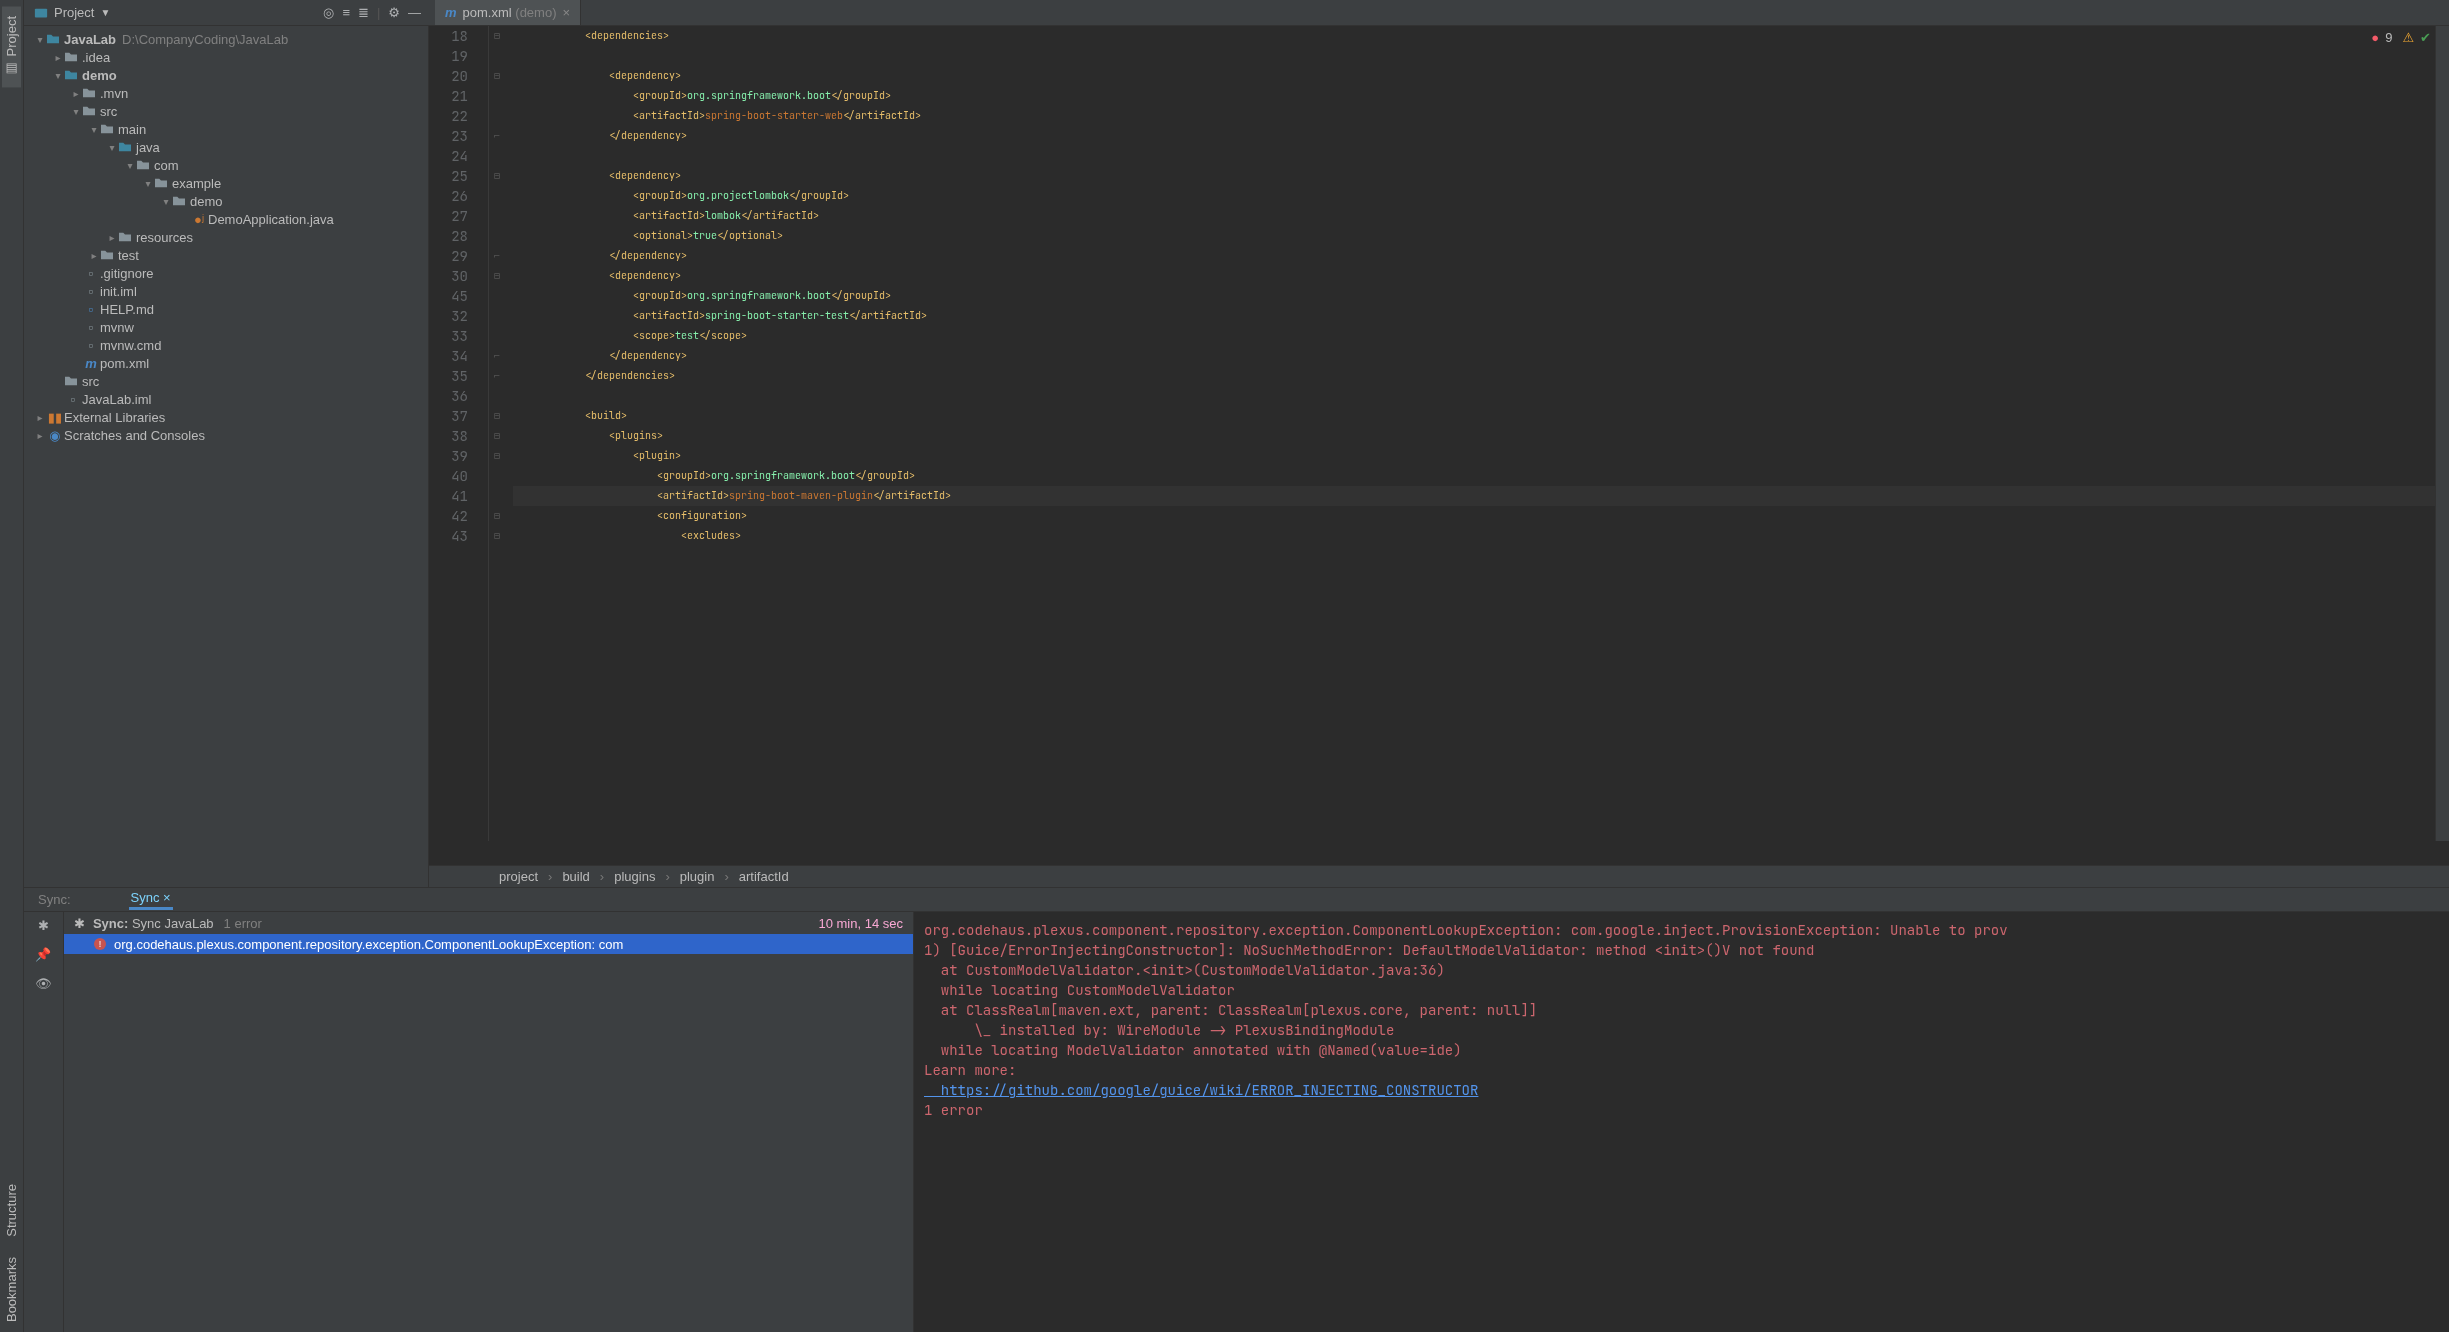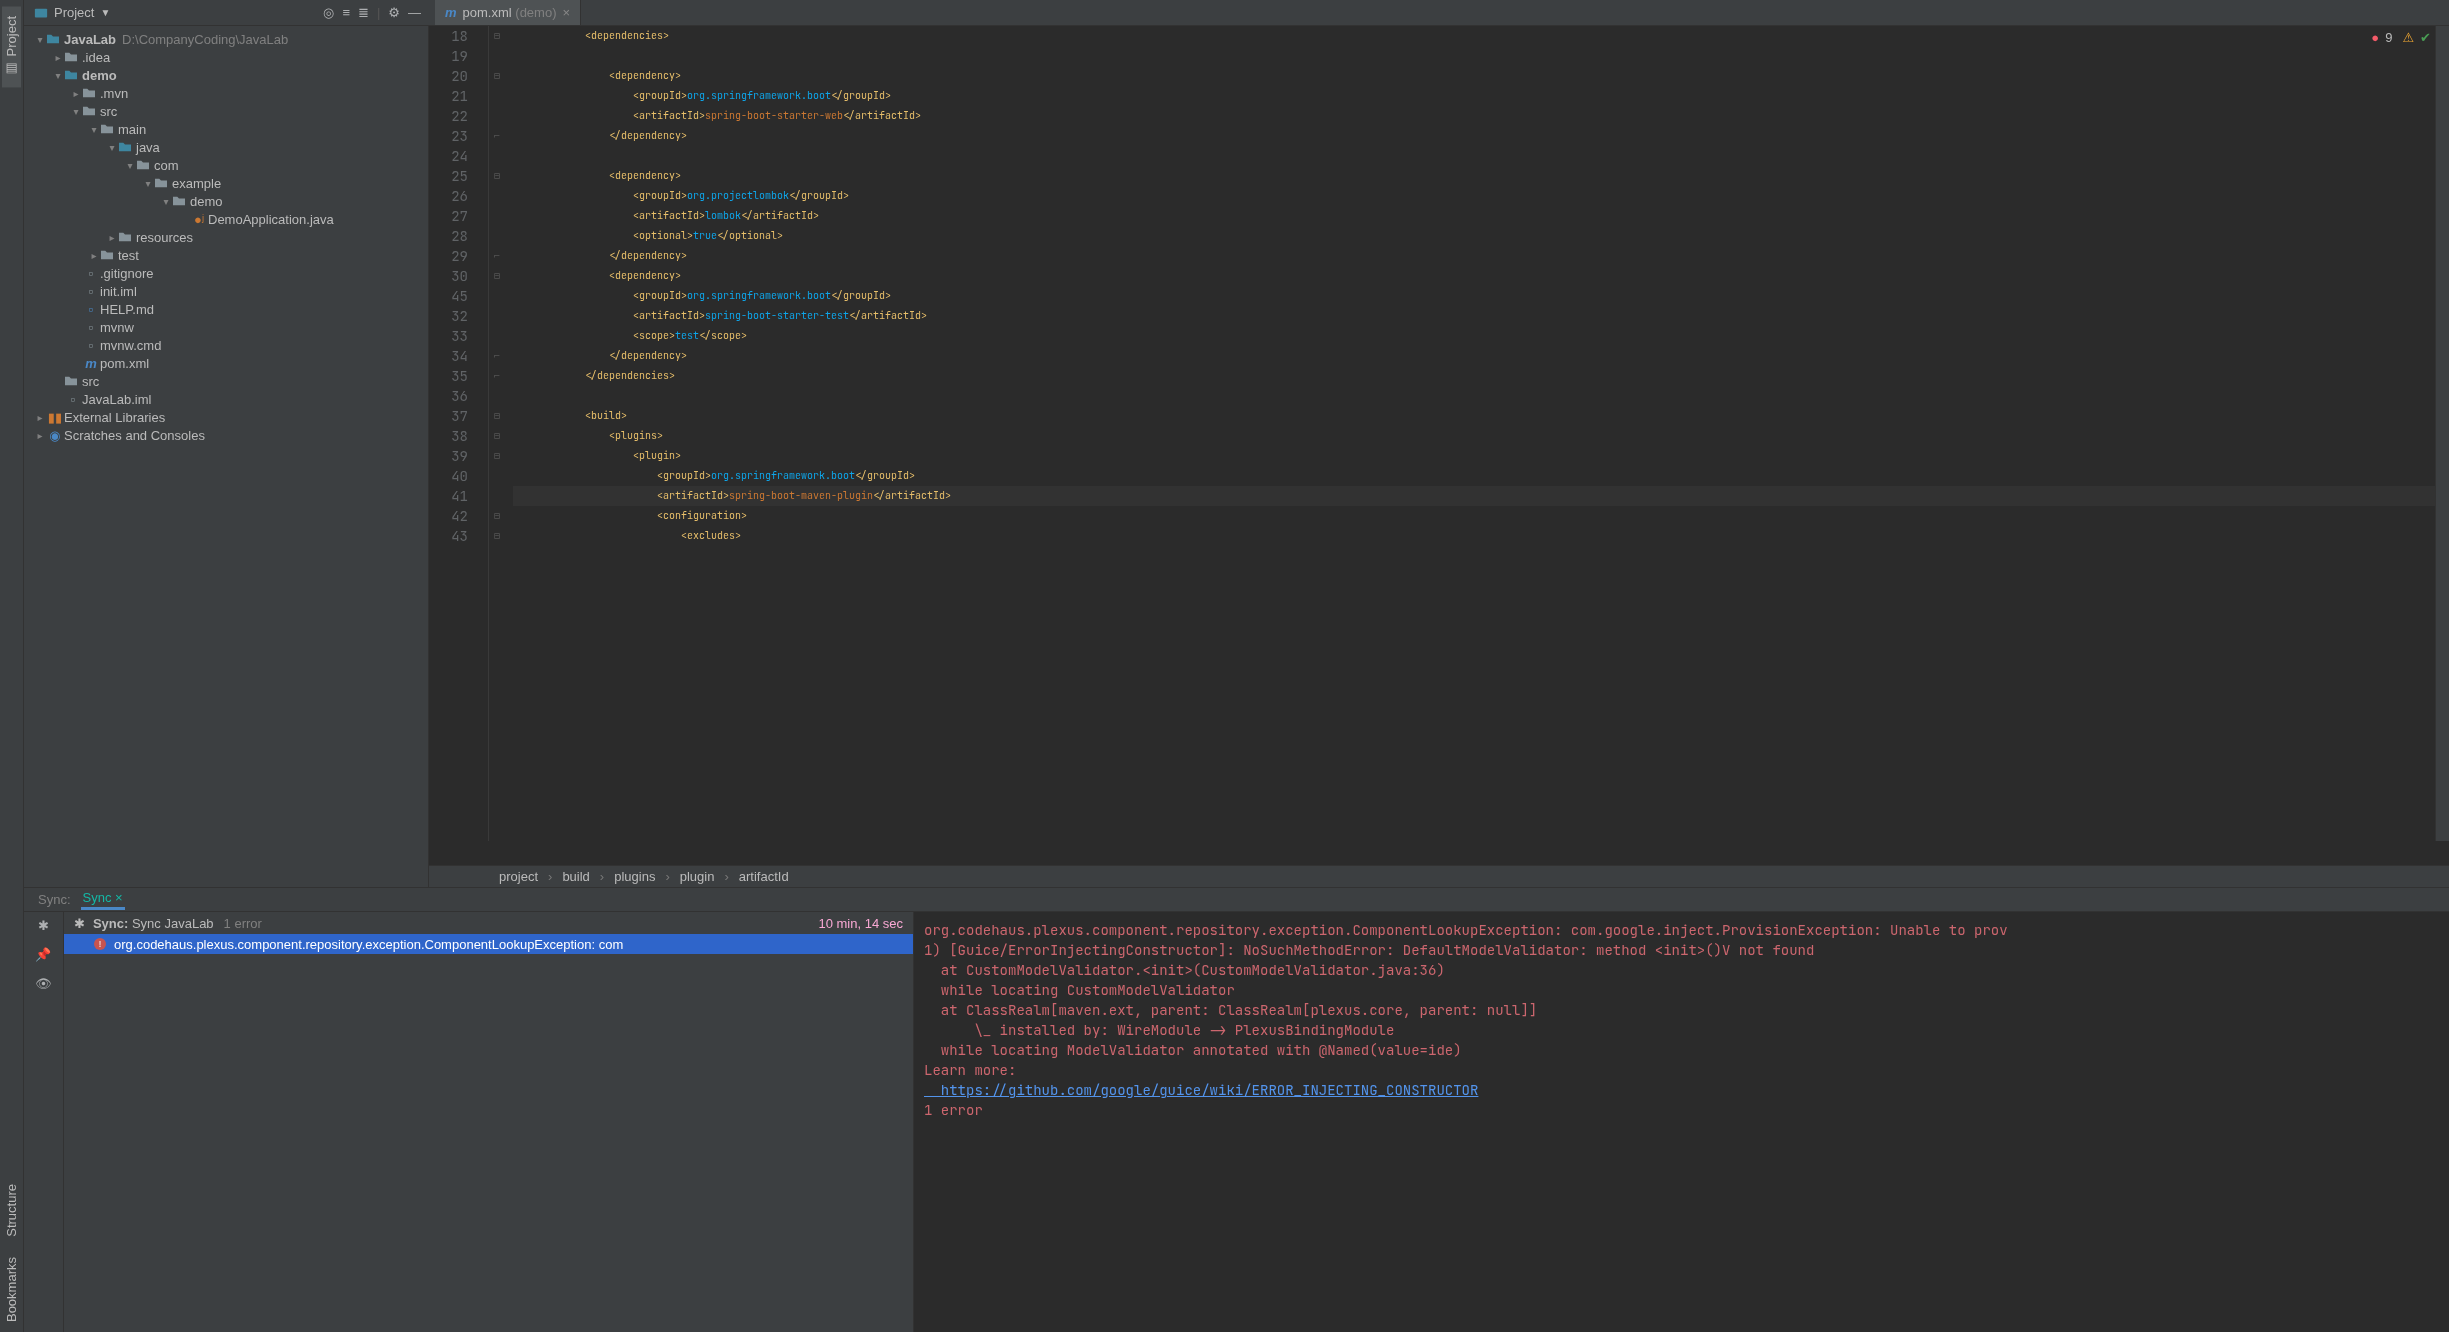--- a/index.html
+++ b/index.html
@@ -163,21 +163,21 @@
   font-size: 10px;
   line-height: 20px;
   white-space: pre;
   color: #a9b7c6;
   padding-left: 8px;
   min-width: 0;
 }
 .code .line { height: 20px; }
 .code .line.current { background: #323232; }
 .tag { color: #e8bf6a; }
-.val { color: #0ea5e9; }
+.val { color: #86efac; }
 .hl-orange { color: #cc7832; }
 .inspect-overlay {
   position: absolute;
   top: 4px;
   right: 18px;
   display: flex;
   align-items: center;
   gap: 6px;
   color: #bbbbbb;
 }
@@ -207,23 +207,24 @@
   background: #3c3f41;
   display: flex;
   align-items: center;
   padding-left: 14px;
   color: #bbbbbb;
   gap: 10px;
   border-bottom: 1px solid #323232;
 }
 .tw-header .tab-label { color: #808080; }
 .tw-header .tab-sync {
-  color: #14b8a6;
+  color: #7dd3fc;
   border-bottom: 3px solid #4a88c7;
   padding: 0 2px 2px;
+  margin-left: 48px;
 }
 .tw-body { flex: 1; display: flex; min-height: 0; }
 .tw-left {
   width: 40px;
   background: #3c3f41;
   border-right: 1px solid #323232;
   display: flex;
   flex-direction: column;
   align-items: center;
   gap: 14px;

